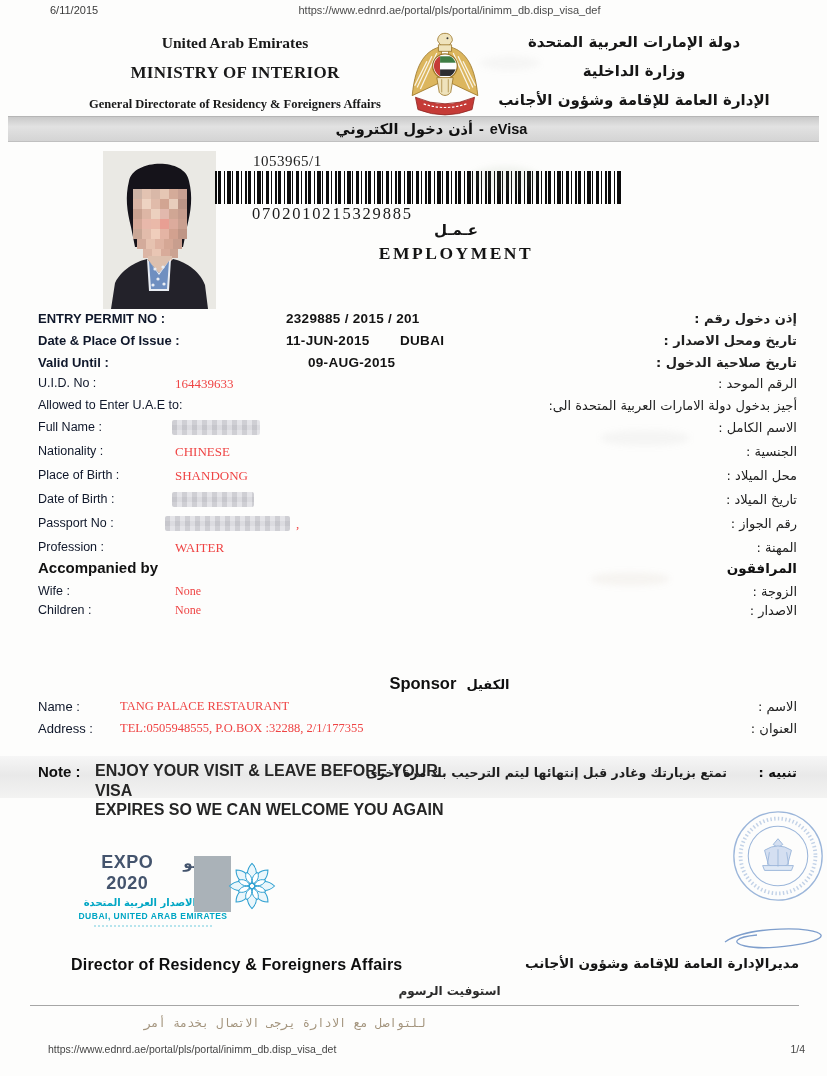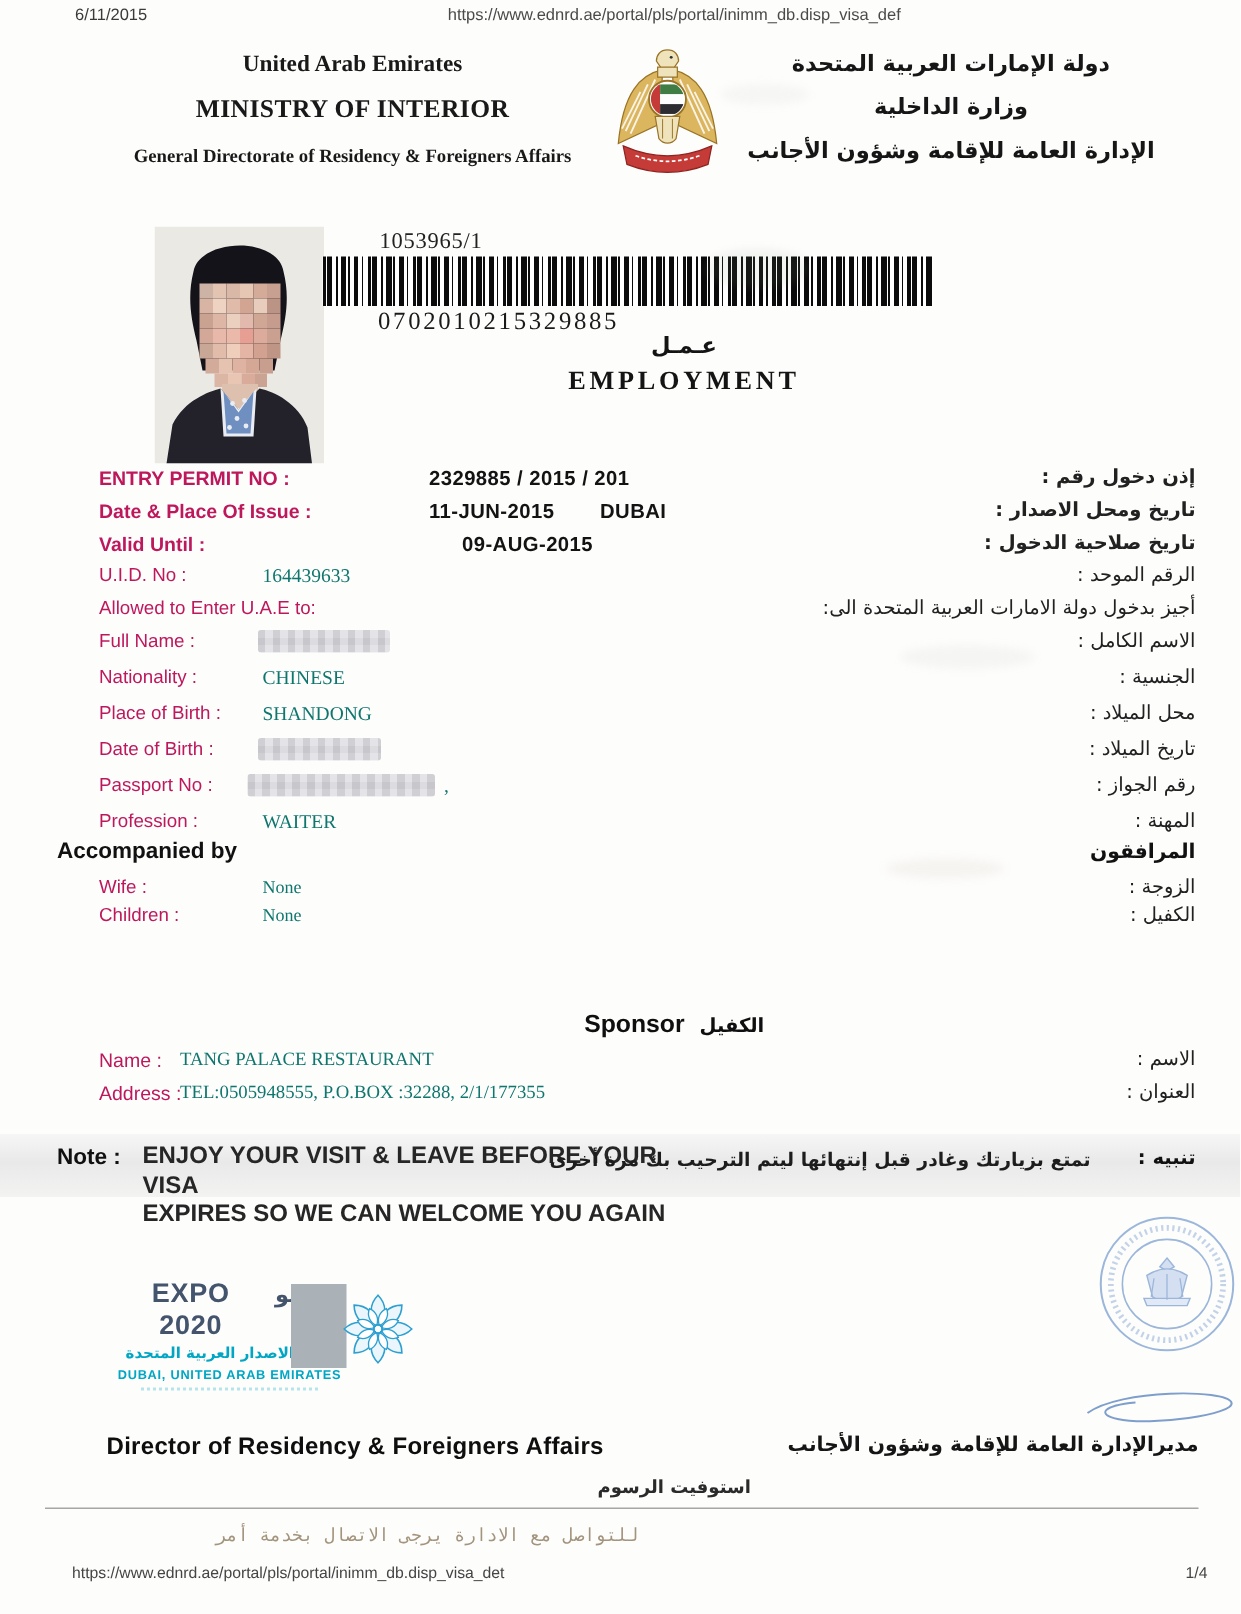--- a/index.html
+++ b/index.html
@@ -28,22 +28,22 @@
   
   .file-no{top:153px;left:217px;font-size:15px;letter-spacing:.5px;color:#222;}
   .barcode{top:171px;left:215px;width:371px;height:33px;
      background:repeating-linear-gradient(90deg,#0b0b0b 0 2px,#fff 2px 3px,#0b0b0b 3px 6px,#fff 6px 9px,#0b0b0b 9px 10px,#fff 10px 12px,#0b0b0b 12px 16px,#fff 16px 17px,#0b0b0b 17px 18px,#fff 18px 21px,#0b0b0b 21px 24px,#fff 24px 26px,#0b0b0b 26px 27px,#fff 27px 30px);}
   .barcode-no{top:204px;left:216px;font-size:16.5px;letter-spacing:1.8px;color:#1a1a1a;}
   .type-blk{top:221px;left:290px;width:260px;text-align:center;}
   .type-ar{font-weight:bold;font-size:15px;color:#141414;}
   .type-en{font-family:"Liberation Serif",serif;font-weight:bold;font-size:17.5px;letter-spacing:2.5px;margin-top:4px;color:#141414;}
   
   .frow{position:absolute;left:0;width:100%;height:18px;}
-  .frow .lab{position:absolute;left:38px;font-size:12.5px;color:#be185d;white-space:nowrap;margin-left:28px;}
-  .frow .val{position:absolute;left:175px;font-family:"Liberation Serif",serif;font-size:13px;color:#0f766e;white-space:nowrap;}
+  .frow .lab{position:absolute;left:38px;font-size:12.5px;color:#0f172a;white-space:nowrap;}
+  .frow .val{position:absolute;left:175px;font-family:"Liberation Serif",serif;font-size:13px;color:#ef4444;white-space:nowrap;}
   .frow .valb{position:absolute;left:286px;font-weight:bold;font-size:13.5px;letter-spacing:.3px;color:#131313;white-space:nowrap;}
   .frow .ar{position:absolute;right:30px;font-family:"DejaVu Sans",sans-serif;direction:rtl;font-size:13px;color:#212121;white-space:nowrap;}
   .frow.b .lab{font-weight:bold;font-size:13px;}
   .frow.b .ar{font-weight:bold;}
   .redact{position:absolute;height:15px;border-radius:2px;filter:blur(.4px);
      background:repeating-linear-gradient(90deg,rgba(186,186,192,.5) 0 5px,rgba(228,228,232,.5) 5px 10px),
                 repeating-linear-gradient(0deg,#e4e4e8 0 5px,#d3d3d8 5px 10px);}
   .sec-head{position:absolute;left:38px;font-weight:bold;font-size:15px;color:#111;}
   .sec-head-ar{position:absolute;right:30px;font-family:"DejaVu Sans",sans-serif;direction:rtl;font-weight:bold;font-size:13.5px;color:#111;}
   
@@ -121,20 +121,25 @@
       <path d="M24 90 q26 9 52 0" stroke="#fff" stroke-width="1.4" fill="none" stroke-dasharray="3 2"></path>
     </svg>
   </div>
 
   <div class="abs hdr-ar arb">
     <div>دولة الإمارات العربية المتحدة</div>
     <div>وزارة الداخلية</div>
     <div>الإدارة العامة للإقامة وشؤون الأجانب</div>
   </div>
 
+  <div class="abs evisa-bar">
+    <span class="arb">أذن دخول الكتروني</span>
+    <span>-</span>
+    <span>eVisa</span>
+  </div>
 
   <div class="abs" style="top:151px;left:67px;">
     <svg width="113" height="158" viewBox="0 0 113 158">
       <rect width="113" height="158" fill="#eae9e4"></rect>
       <path d="M26 30 C30 8 82 6 86 30 C90 46 88 60 84 76 L80 96 L32 96 L28 76 C24 60 22 46 26 30 Z" fill="#15131a"></path>
       <g>
         <rect x="30" y="38" width="9" height="10" fill="#cdb3a6"></rect>
           <rect x="39" y="38" width="9" height="10" fill="#e3c3b2"></rect>
           <rect x="48" y="38" width="9" height="10" fill="#d9b8a8"></rect>
           <rect x="57" y="38" width="9" height="10" fill="#e6c7b4"></rect>
@@ -257,21 +262,21 @@
   <div class="sec-head" style="top:559px">Accompanied by</div>
   <div class="sec-head-ar" style="top:560px">المرافقون</div>
   <div class="frow" style="top:584px">
     <span class="lab">Wife :</span>
     <span class="val" style="font-size:12px">None</span>
     <span class="ar">الزوجة :</span>
   </div>
   <div class="frow" style="top:603px">
     <span class="lab">Children :</span>
     <span class="val" style="font-size:12px">None</span>
-    <span class="ar">الكفيل :</span>
+    <span class="ar">الاصدار :</span>
   </div>
 
   <div class="abs sponsor-head">
     <span class="en">Sponsor</span>
     <span class="arx">الكفيل</span>
   </div>
   <div class="frow srow" style="top:699px">
     <span class="lab">Name :</span>
     <span class="val">TANG PALACE RESTAURANT</span>
     <span class="ar">الاسم :</span>

